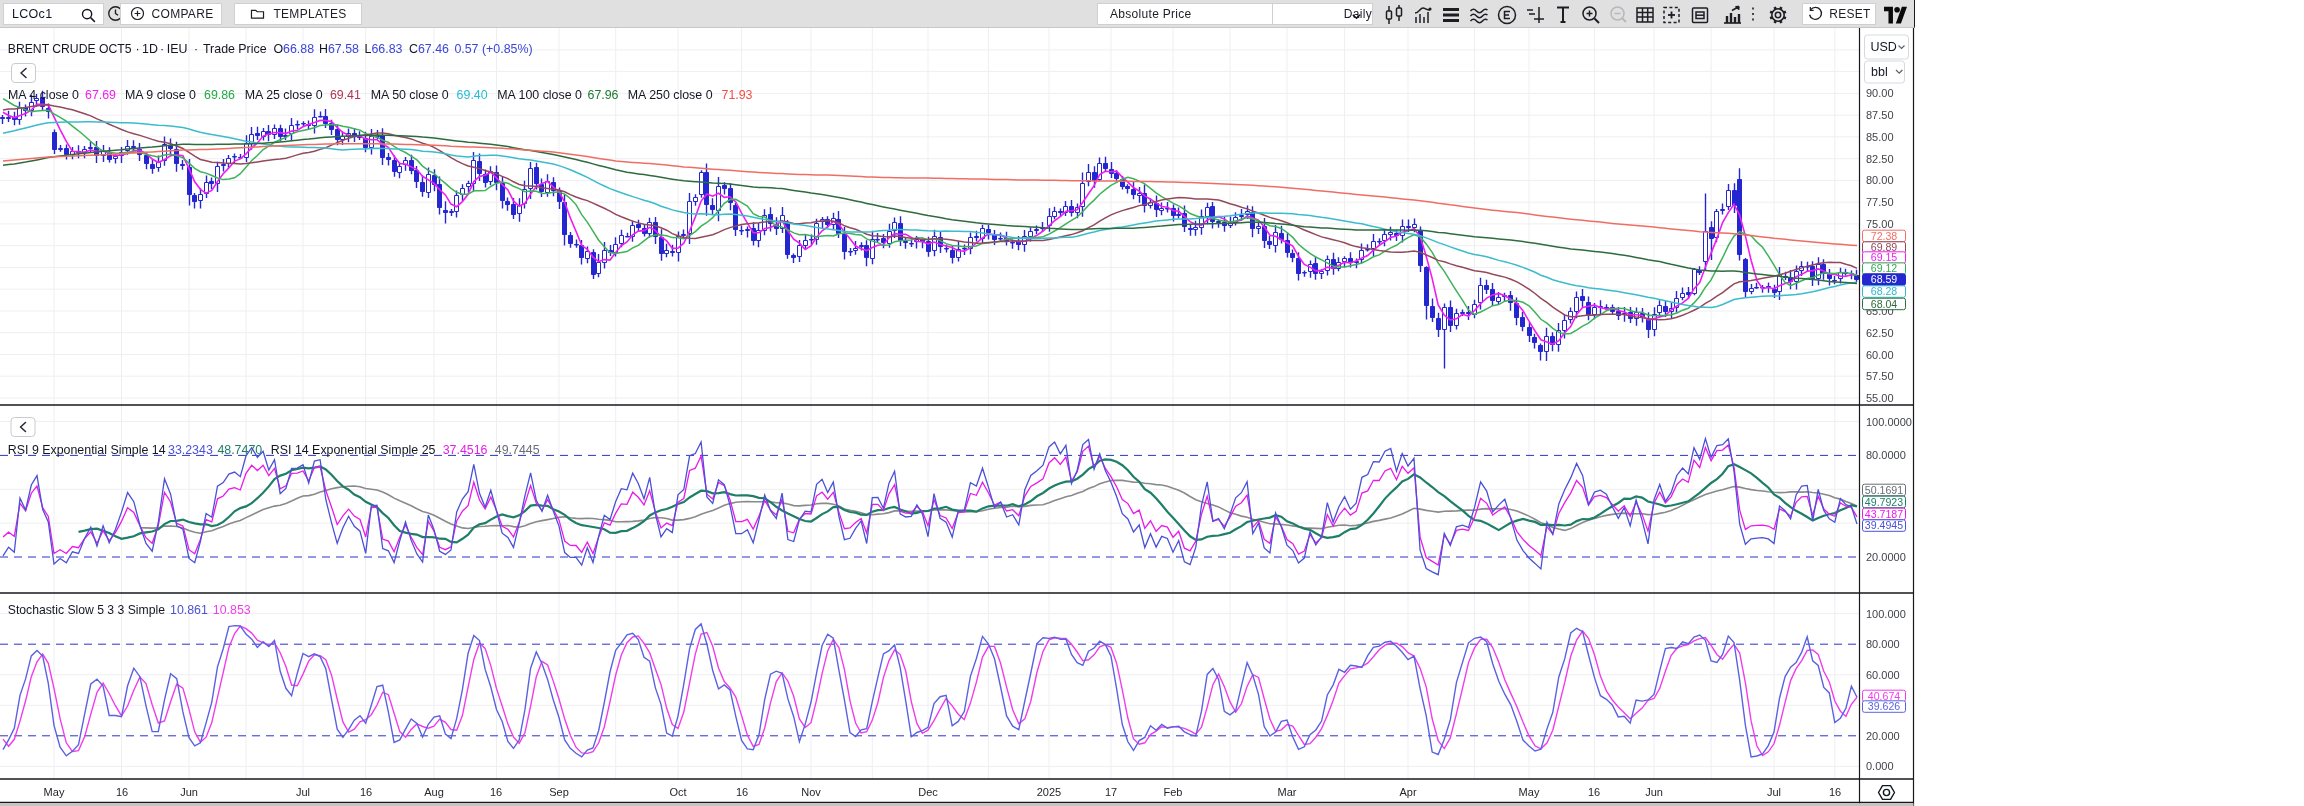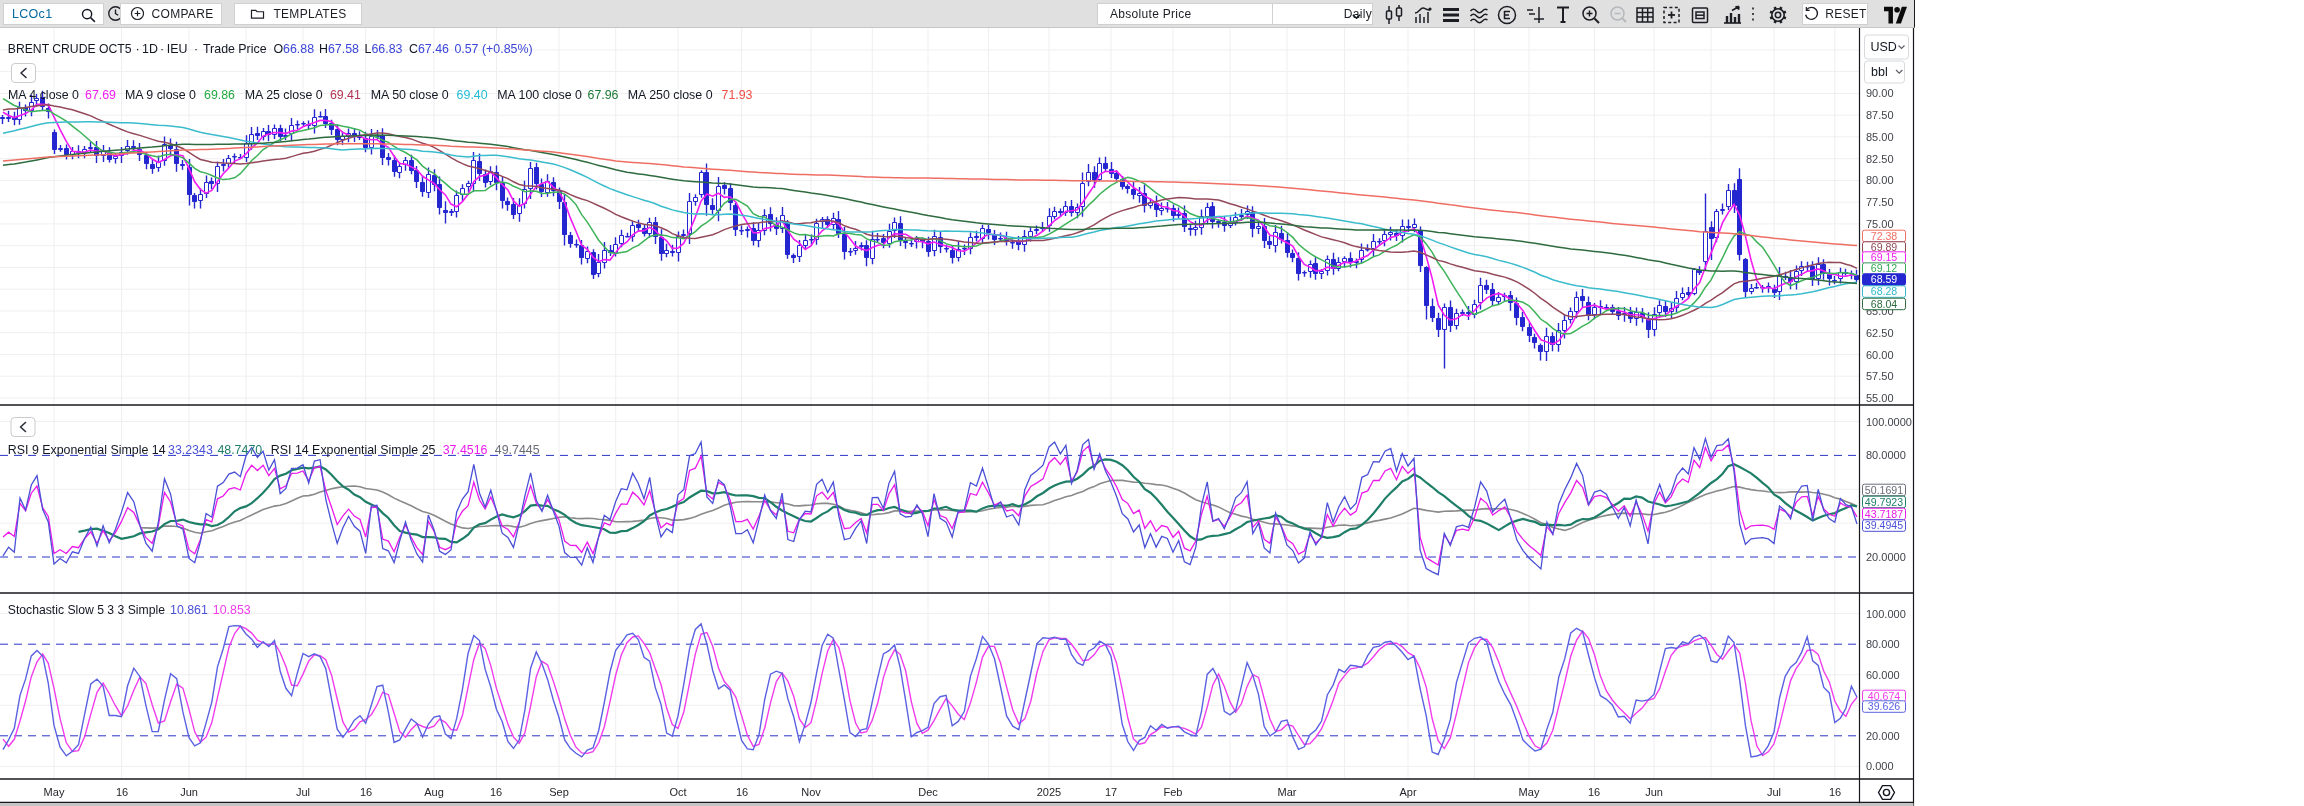--- a/index.html
+++ b/index.html
@@ -5,21 +5,21 @@
 #page{position:relative;width:2304px;height:806px}
 #toolbar{position:absolute;left:0;top:0;width:1914.5px;height:28px;background:#e0e0e0;border-bottom:1px solid #c7c7c7;border-right:1.5px solid #1a1c21}
 .tbtn{position:absolute;top:3px;height:22px;background:#fff;border:1px solid #d0d0d0;font-size:12px;color:#1c1e24;text-align:center;line-height:20px;letter-spacing:.3px}
 #chart{position:absolute;left:0;top:28px}
 </style></head>
 <body>
 <div id="page">
 
 <div id="toolbar">
   <div class="tbtn" style="left:3px;width:101px;text-align:left">
-    <span style="margin-left:8px;font-size:12.5px;color:#0369a1">LCOc1</span>
+    <span style="margin-left:8px;font-size:12.5px;color:#0f172a">LCOc1</span>
     <svg style="position:absolute;right:6px;top:3px" width="17" height="17" viewBox="0 0 24 24" fill="none" stroke="#131722" stroke-width="2">
           <circle cx="10" cy="10" r="6.5"></circle>
           <line x1="15" y1="15" x2="21" y2="21"></line>
         </svg>
   </div>
   <svg style="position:absolute;left:106px;top:4px" width="19" height="19" viewBox="0 0 24 24" fill="none" stroke="#1c1e24" stroke-width="1.7">
         <circle cx="12" cy="12" r="8.5"></circle>
         <path d="M12 7v5.2l3.4 2"></path>
       </svg>
   <div class="tbtn" style="left:120px;width:102px">
@@ -128,21 +128,21 @@
         <circle cx="12" cy="12" r="2.7" stroke-width="1.5"></circle>
         <line x1="17.7" y1="14.4" x2="19.9" y2="15.3" stroke-width="2.6"></line>
         <line x1="14.4" y1="17.7" x2="15.3" y2="19.9" stroke-width="2.6"></line>
         <line x1="9.6" y1="17.7" x2="8.7" y2="19.9" stroke-width="2.6"></line>
         <line x1="6.3" y1="14.4" x2="4.1" y2="15.3" stroke-width="2.6"></line>
         <line x1="6.3" y1="9.6" x2="4.1" y2="8.7" stroke-width="2.6"></line>
         <line x1="9.6" y1="6.3" x2="8.7" y2="4.1" stroke-width="2.6"></line>
         <line x1="14.4" y1="6.3" x2="15.3" y2="4.1" stroke-width="2.6"></line>
         <line x1="17.7" y1="9.6" x2="19.9" y2="8.7" stroke-width="2.6"></line>
       </svg>
-  <div class="tbtn" style="left:1802px;width:66px">
+  <div class="tbtn" style="left:1802px;width:74px">
     <svg style="vertical-align:-3.5px;margin-right:6px" width="16" height="16" viewBox="0 0 24 24" fill="none" stroke="#1c1e24" stroke-width="2">
           <path d="M5.5 5.5a9 9 0 1 1-1.6 7.6"></path>
           <path d="M5 1.5v5h5" stroke-width="1.8"></path>
         </svg><span>RESET</span>
   </div>
   <svg style="position:absolute;left:1884px;top:3px" width="23" height="23" viewBox="0 0 36 28" fill="#0a0a0a">
         <path d="M14 28H7V9H0V2h14zM28 2h8l-9.5 26h-8z"></path>
         <circle cx="20.5" cy="6.5" r="4.4"></circle>
       </svg>
 </div>

